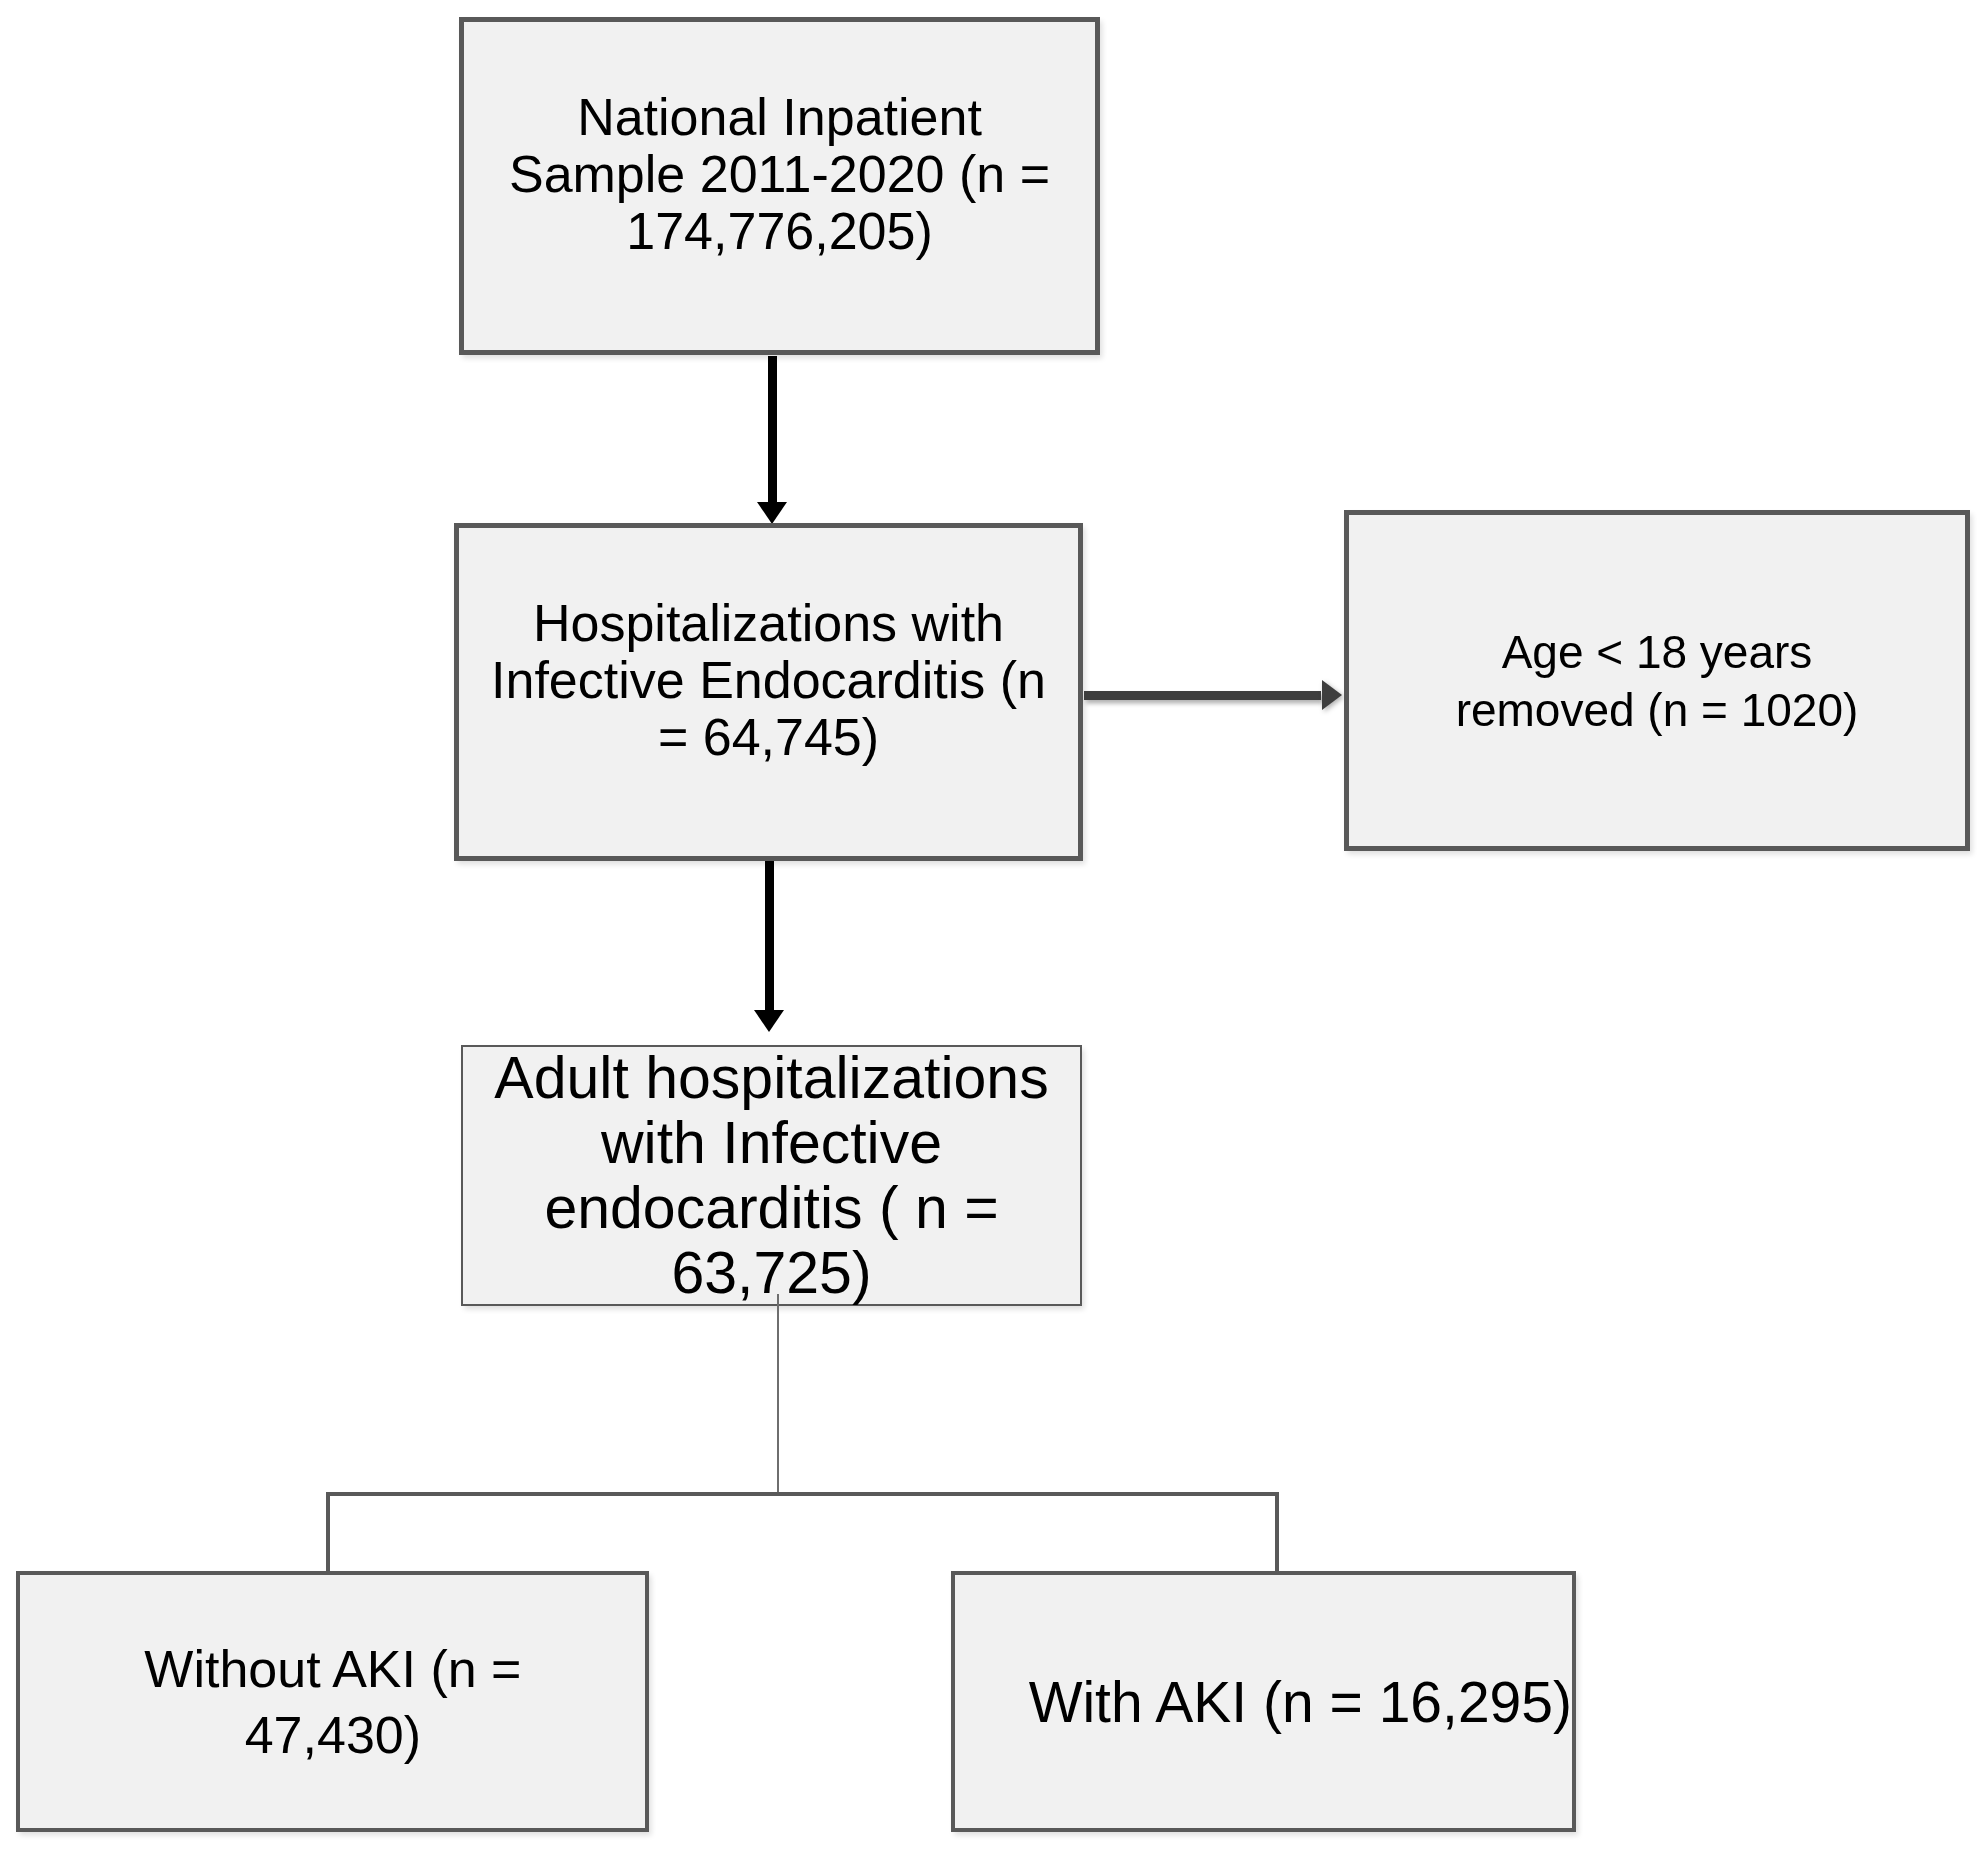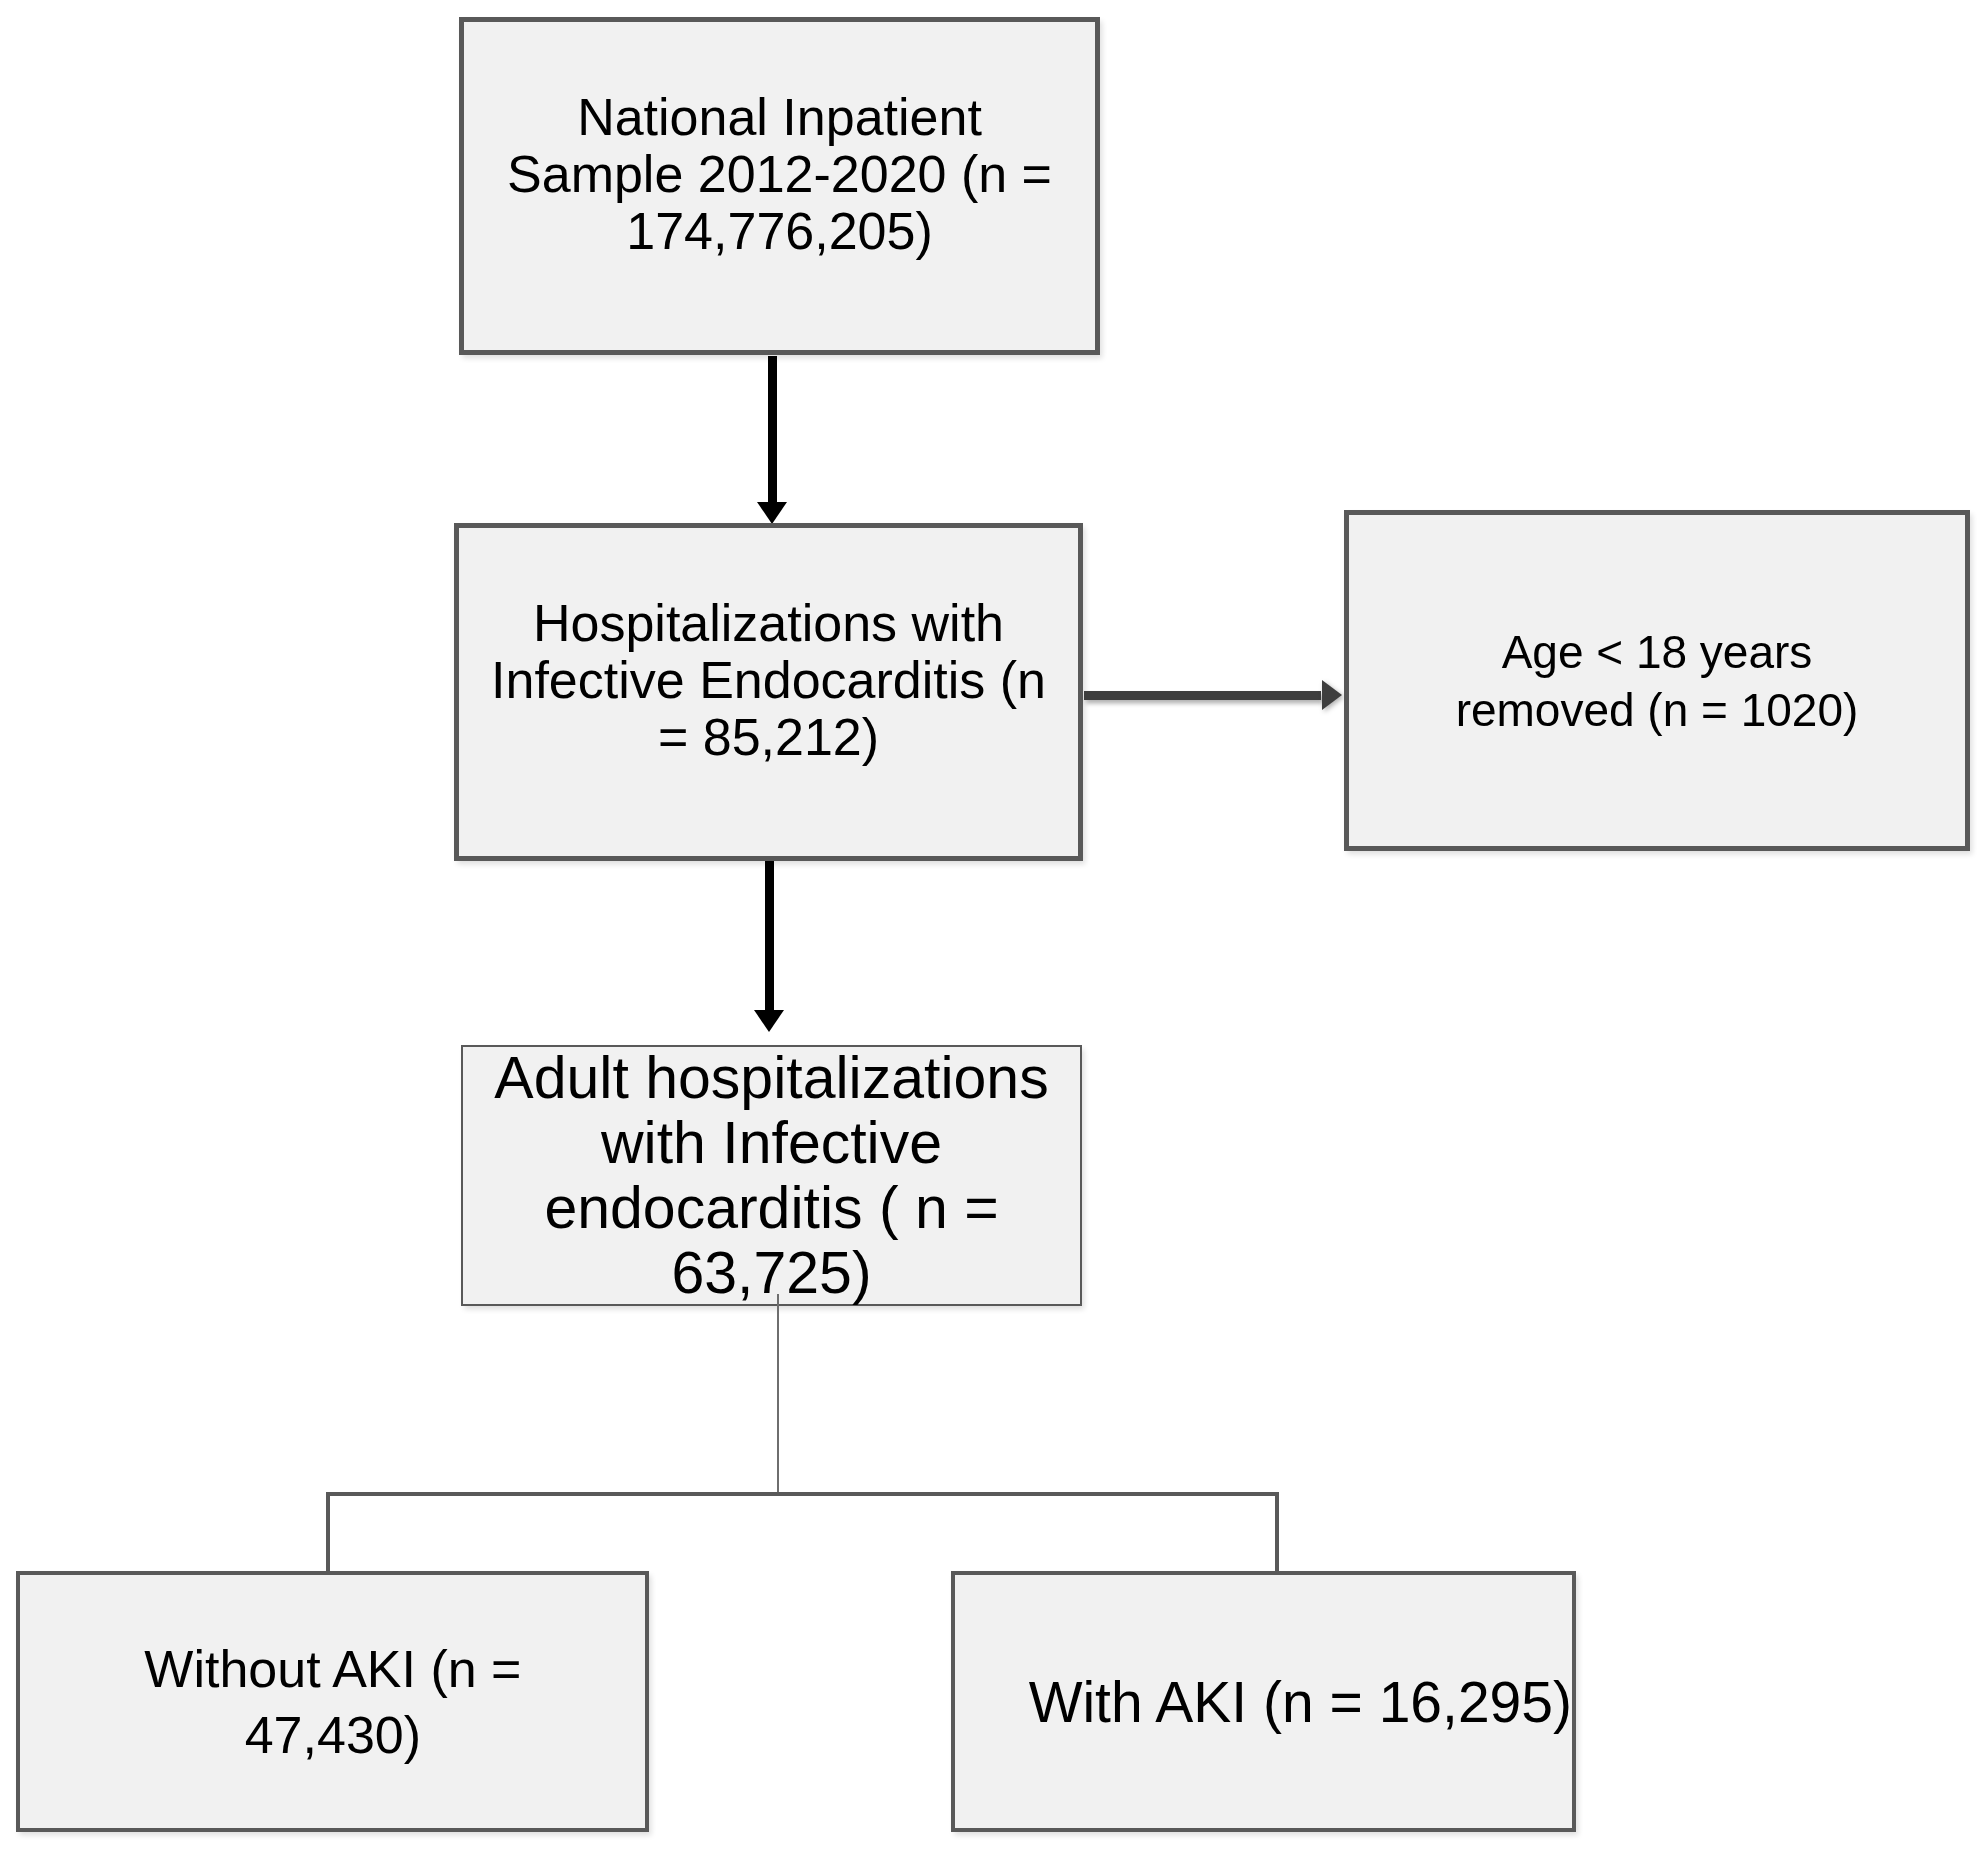--- a/index.html
+++ b/index.html
@@ -75,31 +75,31 @@
   #conn-left  { left: 326px;  top: 1492px; width: 4.1px;    height: 81px; }
   #conn-right { left: 1275px; top: 1492px; width: 4.1px;    height: 81px; }
 </style>
 </head>
 <body>
 
 <div id="canvas">
 
   <div class="box" id="box-nis">
     <span class="txt">National Inpatient
-Sample 2012-2020 (n =
+Sample 2011-2020 (n =
 174,776,205)</span>
   </div>
 
   <div class="stem-v" id="arrow1-stem"></div>
   <div class="head-down" id="arrow1-head"></div>
 
   <div class="box" id="box-ie">
     <span class="txt">Hospitalizations with
 Infective Endocarditis (n
-= 85,212)</span>
+= 64,745)</span>
   </div>
 
   <div id="arrow3-stem"></div>
   <div id="arrow3-head"></div>
 
   <div class="box" id="box-age">
     <span class="txt">Age &lt; 18 years
 removed (n = 1020)</span>
   </div>
 

